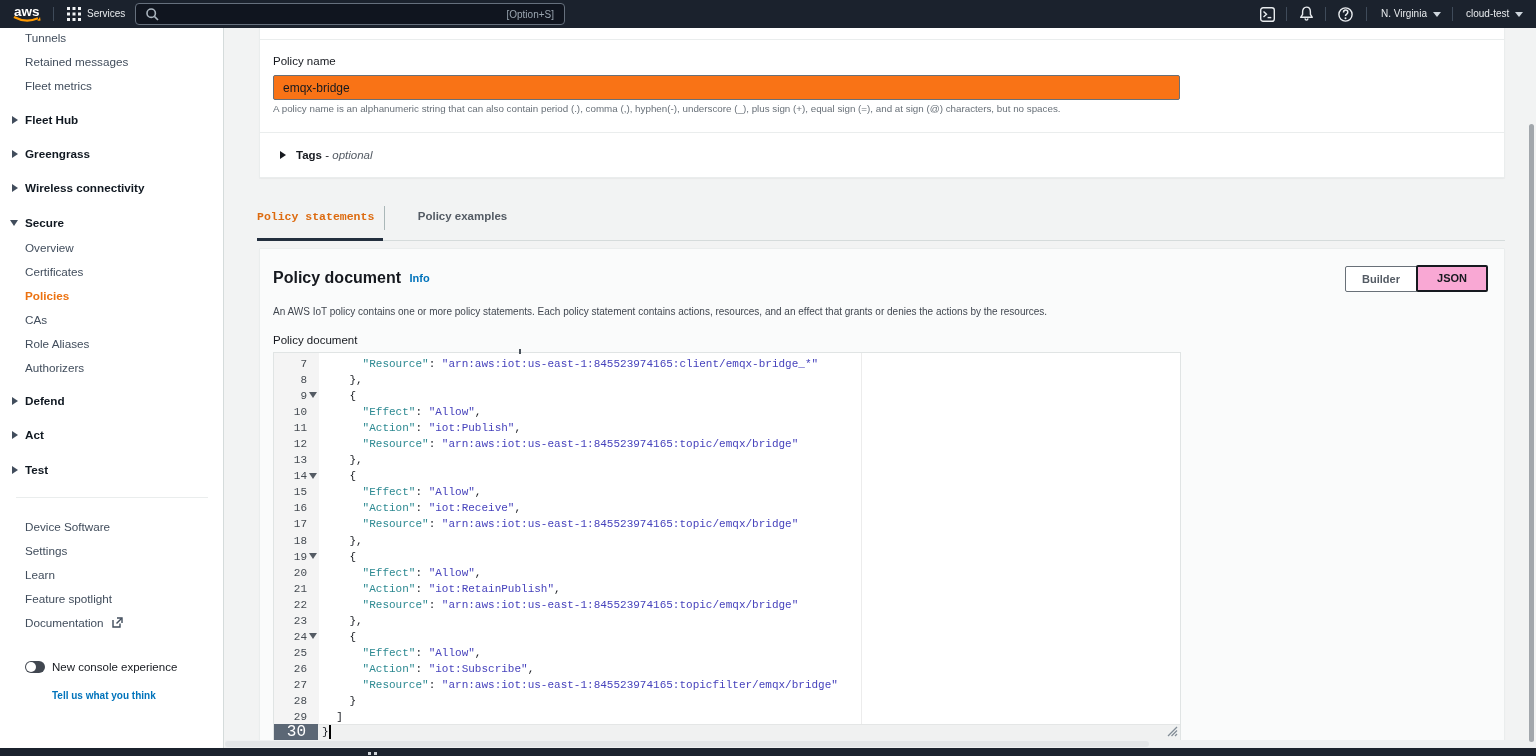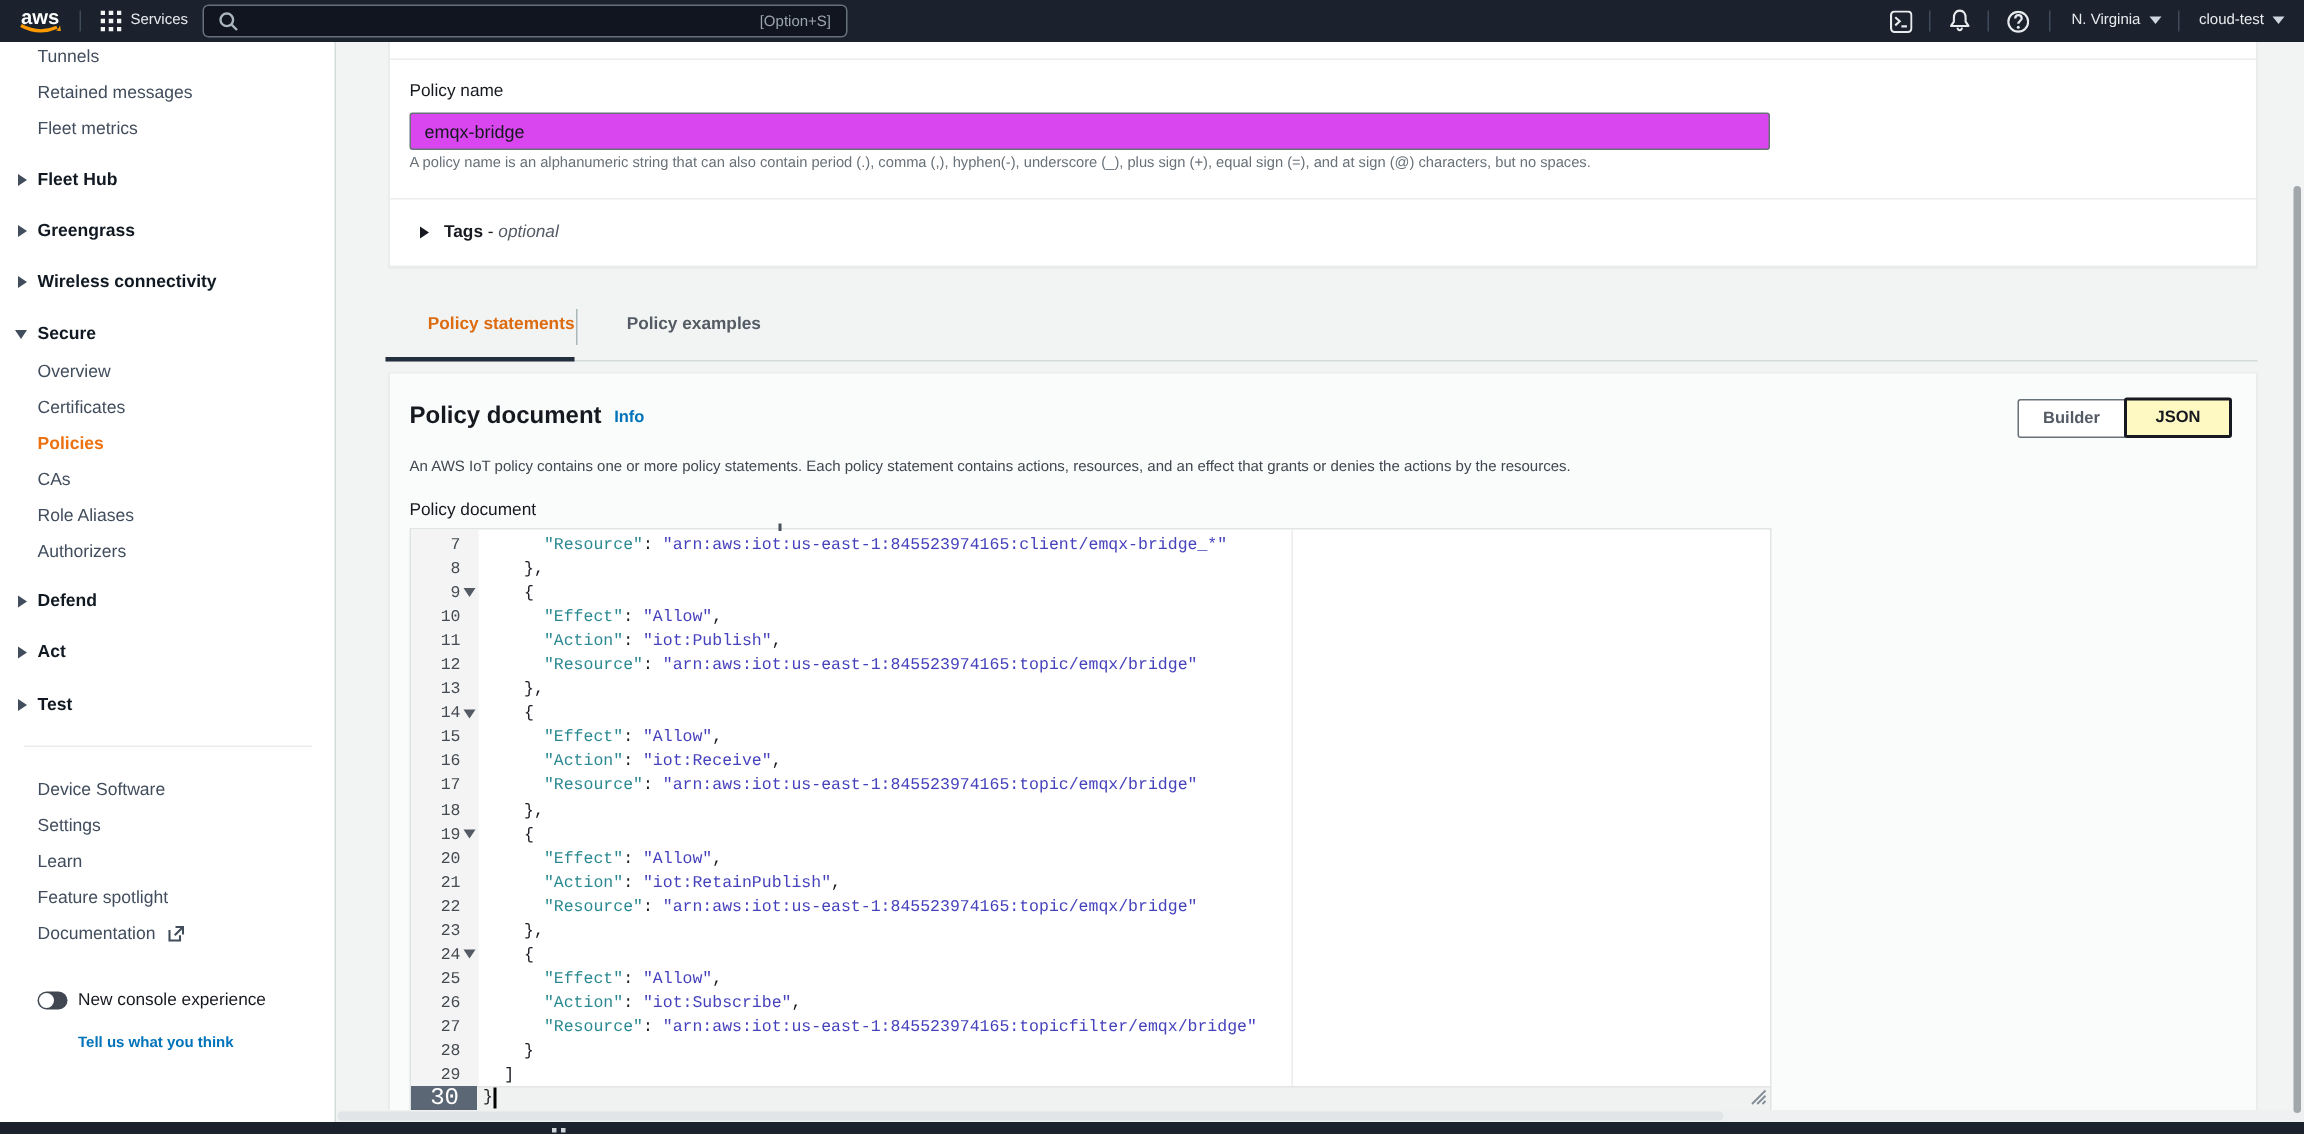--- a/index.html
+++ b/index.html
@@ -23,21 +23,21 @@
 .tri-r { position:absolute; left:12px; width:0; height:0; border-top:4px solid transparent; border-bottom:4px solid transparent; border-left:6px solid #414d5c; }
 .tri-d { position:absolute; left:10px; width:0; height:0; border-left:4px solid transparent; border-right:4px solid transparent; border-top:6px solid #414d5c; }
 
 
 .card { position:absolute; background:#fff; border:1px solid #eaeded; border-radius:1px; box-shadow:0 1px 1px rgba(0,0,0,0.04); }
 .hline { position:absolute; height:1px; background:#eaeded; }
 label.f { position:absolute; font-size:11.5px; color:#16191f; }
 .helper { position:absolute; font-size:9.8px; color:#687078; }
 
 
-#tab1 { position:absolute; left:257px; top:210px; width:126px; text-align:right; font-size:11.5px; font-weight:bold; color:#dd6b10; }
+#tab1 { position:absolute; left:257px; top:210px; width:126px; text-align:left; font-size:11.5px; font-weight:bold; color:#dd6b10;font-family:Liberation Mono, monospace; }
 #tab2 { position:absolute; left:384px; top:210px; width:117px; text-align:center; font-size:11.5px; font-weight:bold; color:#545b64;margin-left:20px; }
 
 
 #editor { position:absolute; left:273px; top:352px; width:908px; height:389px; background:#fff; border:1px solid #e0e4e4; overflow:hidden; }
 #gutter { position:absolute; left:0; top:0; width:45px; height:100%; background:#f4f4f4; }
 pre.code, pre.gut { font-family:"Liberation Mono",monospace; font-size:11px; line-height:16.05px; position:absolute; top:3px; white-space:pre; }
 pre.gut { left:0; width:33px; text-align:right; color:#454b52; }
 pre.code { left:49px; color:#16191f; }
 .k { color:#2c8991; } 
 .v { color:#4642bc; } 
@@ -133,40 +133,40 @@
   <div class="abs" style="left:25px;top:633px;width:20px;height:12px;background:#414750;border-radius:7px">
     <div class="abs" style="left:1px;top:1px;width:10px;height:10px;background:#fff;border-radius:50%"></div>
   </div>
   <div class="abs" style="left:52px;top:633px;font-size:11.5px;color:#16191f">New console experience</div>
   <div class="abs" style="left:52px;top:662px;font-size:10px;font-weight:bold;color:#0073bb">Tell us what you think</div>
 </div>
 
 <div class="card" style="left:259px;top:20px;width:1246px;height:158px"></div>
 <div class="hline" style="left:260px;top:39px;width:1244px"></div>
 <label class="f" style="left:273px;top:55px">Policy name</label>
-<div class="abs" style="left:273px;top:75px;width:907px;height:25px;background:#d946ef;border:1px solid #687078;border-radius:2px">
+<div class="abs" style="left:273px;top:75px;width:907px;height:25px;background:#f97316;border:1px solid #687078;border-radius:2px">
   <div class="abs" style="left:9px;top:5px;font-size:12px;color:#16191f">emqx-bridge</div>
 </div>
 <div class="helper" style="left:273px;top:103px">A policy name is an alphanumeric string that can also contain period (.), comma (,), hyphen(-), underscore (_), plus sign (+), equal sign (=), and at sign (@) characters, but no spaces.</div>
 <div class="hline" style="left:260px;top:132px;width:1244px"></div>
 <div class="tri-r abs" style="left:280px;top:151px;border-left-color:#16191f"></div>
 <div class="abs" style="left:296px;top:149px;font-size:11.5px;color:#16191f"><b>Tags</b> - <i style="color:#545b64">optional</i></div>
 
 <div id="tab1">Policy statements</div>
 <div id="tab2">Policy examples</div>
 <div class="abs" style="left:384px;top:206px;width:1px;height:24px;background:#aab7b8"></div>
 <div class="abs" style="left:257px;top:240px;width:1248px;height:1px;background:#d5dbdb"></div>
 <div class="abs" style="left:257px;top:238px;width:126px;height:3px;background:#232f3e"></div>
 
 <div class="card" style="left:259px;top:248px;width:1246px;height:500px;background:#fafbfb"></div>
 <div class="abs" style="left:273px;top:269px;font-size:16px;font-weight:bold;color:#16191f">Policy document <span style="font-size:11px;color:#0073bb;font-weight:bold;position:relative;top:-1px;left:4px">Info</span></div>
 <div class="abs" style="left:273px;top:306px;font-size:10px;color:#414750">An AWS IoT policy contains one or more policy statements. Each policy statement contains actions, resources, and an effect that grants or denies the actions by the resources.</div>
 
 <div class="abs" style="left:1345px;top:266px;width:72px;height:26px;background:#fff;border:1px solid #687078;border-radius:2px 0 0 2px;text-align:center;line-height:24px;font-size:11px;font-weight:bold;color:#545b64">Builder</div>
-<div class="abs" style="left:1416px;top:265px;width:72px;height:27px;background:#fef9c3;border:2px solid #16191f;border-radius:2px;text-align:center;line-height:23px;font-size:11px;font-weight:bold;color:#16191f">JSON</div>
+<div class="abs" style="left:1416px;top:265px;width:72px;height:27px;background:#f9a8d4;border:2px solid #16191f;border-radius:2px;text-align:center;line-height:23px;font-size:11px;font-weight:bold;color:#16191f">JSON</div>
 
 <label class="f" style="left:273px;top:334px">Policy document</label>
 
 <div id="editor">
   <div id="gutter"></div>
   <div class="abs" style="left:587px;top:0;width:1px;height:100%;background:#ececec"></div>
   <pre class="gut"> 7
  8
  9
 10

